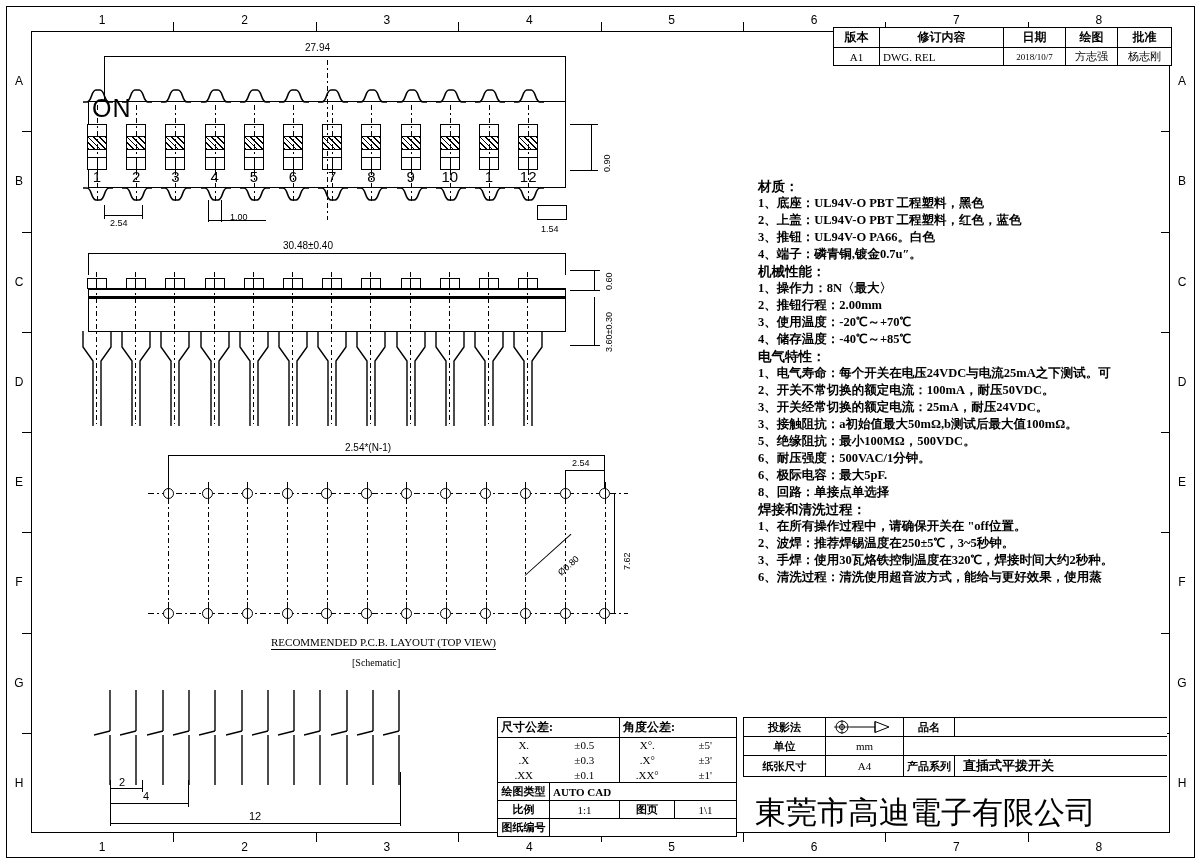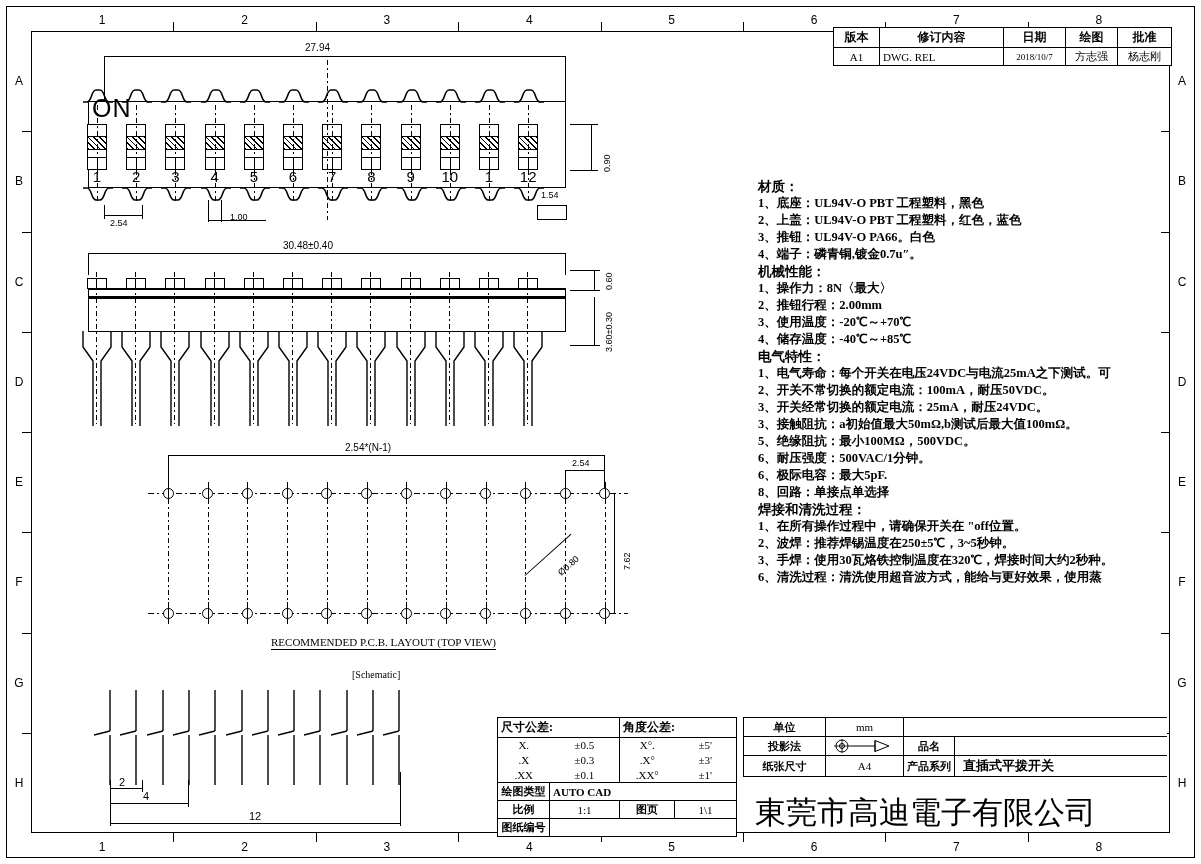--- a/index.html
+++ b/index.html
@@ -120,21 +120,20 @@
     border-bottom: 1.5px solid #000;
     padding-bottom: 1px;
     font-family: "Liberation Serif", serif;
   }
   .caption2 {
     position: absolute;
     font-size: 10px;
     color: #000;
     white-space: nowrap;
     font-family: "Liberation Serif", serif;
-    margin-top: 12px;
   }
   
   #specs {
     position: absolute;
     left: 758px; top: 178px;
     width: 300px;
     font-family: "Liberation Serif", serif;
     color: #000;
   }
   .spec-head {
@@ -441,21 +440,21 @@
     <div class="ln vl" style="left:104px; top:205px; height:14px;"></div>
     <div class="ln vl" style="left:142px; top:205px; height:14px;"></div>
     <div class="dim-txt" style="left:110px; top:218px;">2.54</div>
 
     <div class="ln hl" style="left:208px; top:220px; width:58px;"></div>
     <div class="ln vl" style="left:208px; top:200px; height:22px;"></div>
     <div class="ln vl" style="left:221px; top:200px; height:22px;"></div>
     <div class="dim-txt" style="left:230px; top:212px;">1.00</div>
 
     <div class="box" style="left:537px; top:205px; width:30px; height:15px;"></div>
-    <div class="dim-txt" style="left:541px; top:190px;">1.54</div>
+    <div class="dim-txt" style="left:541px; top:224px;">1.54</div>
   </div>
 
   <div id="sideview">
     <div class="ln hl" style="left:88px; top:253px; width:478px;"></div>
     <div class="ln vl" style="left:88px; top:253px; height:22px;"></div>
     <div class="ln vl" style="left:565px; top:253px; height:22px;"></div>
     <div class="dim-txt" style="left:283px; top:240px; font-size:10px;">30.48±0.40</div>
 
     <div class="ln hl" style="left:88px; top:288px; width:478px; height:2px;"></div>
     <div class="ln hl" style="left:88px; top:296px; width:478px; height:2px;"></div>
@@ -799,41 +798,41 @@
     <tr>
       <td style="font-weight:bold; font-size:11px; height:18px;">图纸编号</td>
       <td colspan="3"></td>
     </tr>
   </tbody>
     </table>
 
   <table class="cad" id="title-block">
     <tbody>
         <tr>
-      <td style="font-weight:bold; font-size:11px; height:19px;">单位</td>
-      <td>mm</td>
-      <td colspan="2" style="border-left:none; border-right:none;"></td>
-    </tr>
-    <tr>
       <td style="width:82px; font-weight:bold; font-size:11px; height:19px;">投影法</td>
       <td style="width:78px;">
         <svg class="proj-sym" width="64" height="14" viewBox="0 0 64 14">
           <circle cx="9" cy="7" r="6" fill="none" stroke="#000" stroke-width="1"></circle>
           <circle cx="9" cy="7" r="2.5" fill="none" stroke="#000" stroke-width="1"></circle>
           <line x1="9" y1="0" x2="9" y2="14" stroke="#000" stroke-width="0.8"></line>
           <line x1="1" y1="7" x2="17" y2="7" stroke="#000" stroke-width="0.8"></line>
           <line x1="17" y1="7" x2="42" y2="7" stroke="#000" stroke-width="1"></line>
           <polygon points="42,1.5 42,12.5 56,7" fill="none" stroke="#000" stroke-width="1"></polygon>
           <line x1="42" y1="1.5" x2="42" y2="12.5" stroke="#000" stroke-width="1"></line>
         </svg>
       </td>
       <td style="width:44px; font-weight:bold; font-size:11px;">品名</td>
       <td style="width:212px; border-right:none;"></td>
     </tr>
     <tr>
+      <td style="font-weight:bold; font-size:11px; height:19px;">单位</td>
+      <td>mm</td>
+      <td colspan="2" style="border-left:none; border-right:none;"></td>
+    </tr>
+    <tr>
       <td style="font-weight:bold; font-size:11px; height:19px;">纸张尺寸</td>
       <td>A4</td>
       <td style="font-weight:bold; font-size:11px;">产品系列</td>
       <td style="font-weight:bold; font-size:13px; text-align:left; padding-left:8px; border-right:none;">直插式平拨开关</td>
     </tr>
   </tbody>
     </table>
 
   <div class="company">東莞市高迪電子有限公司</div>
 

